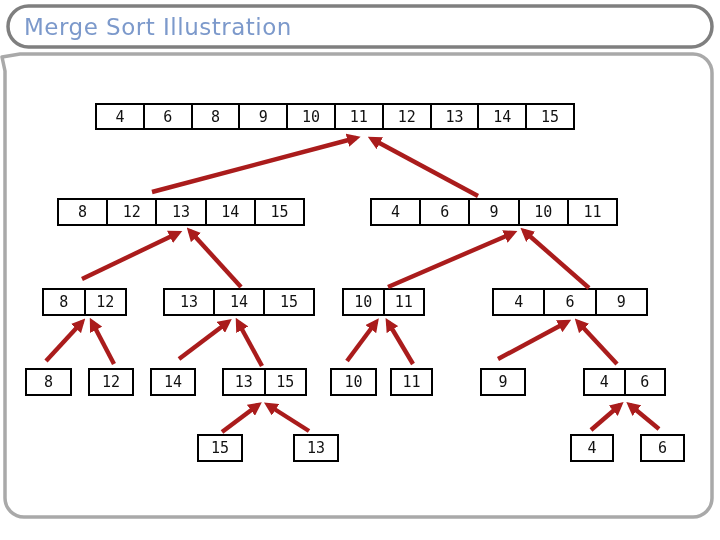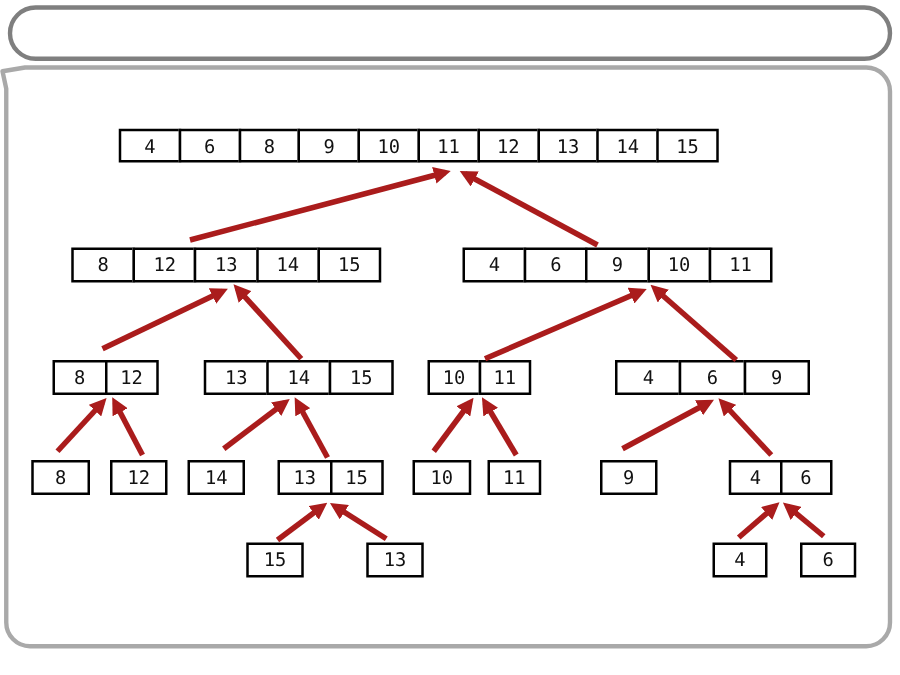--- a/index.html
+++ b/index.html
@@ -57,20 +57,21 @@
 </head>
 <body>
 
 <div id="slide">
 
   <svg id="frame-layer" viewBox="0 0 720 540" xmlns="http://www.w3.org/2000/svg">
     <rect id="title-capsule" x="8" y="6" width="704" height="41" rx="20.5" ry="20.5" fill="#ffffff" stroke="#7F7F7F" stroke-width="3.5"></rect>
     <path id="body-box" d="M 2,57 L 20,54 H 693 A 19,19 0 0 1 712,73 V 498 A 19,19 0 0 1 693,517 H 24 A 19,19 0 0 1 5,498 V 71 Z" fill="#ffffff" stroke="#A9A9A9" stroke-width="3.5" stroke-linejoin="round"></path>
   </svg>
 
+  <div id="title-text">Merge Sort Illustration</div>
 
   <div class="array-group" style="left: 95px; top: 103px; width: 480px; height: 27px;">
       <div class="cell">4</div>
       <div class="cell">6</div>
       <div class="cell">8</div>
       <div class="cell">9</div>
       <div class="cell">10</div>
       <div class="cell">11</div>
       <div class="cell">12</div>
       <div class="cell">13</div>

